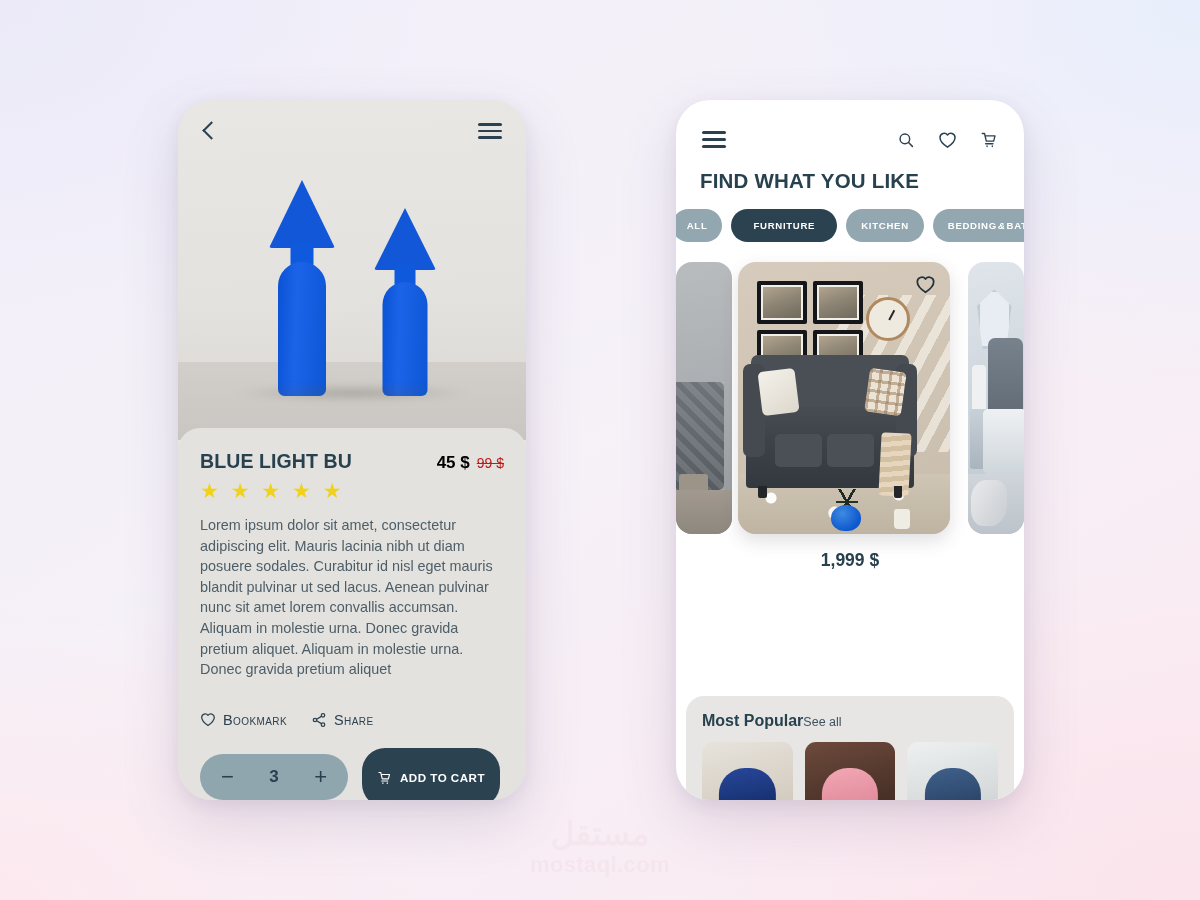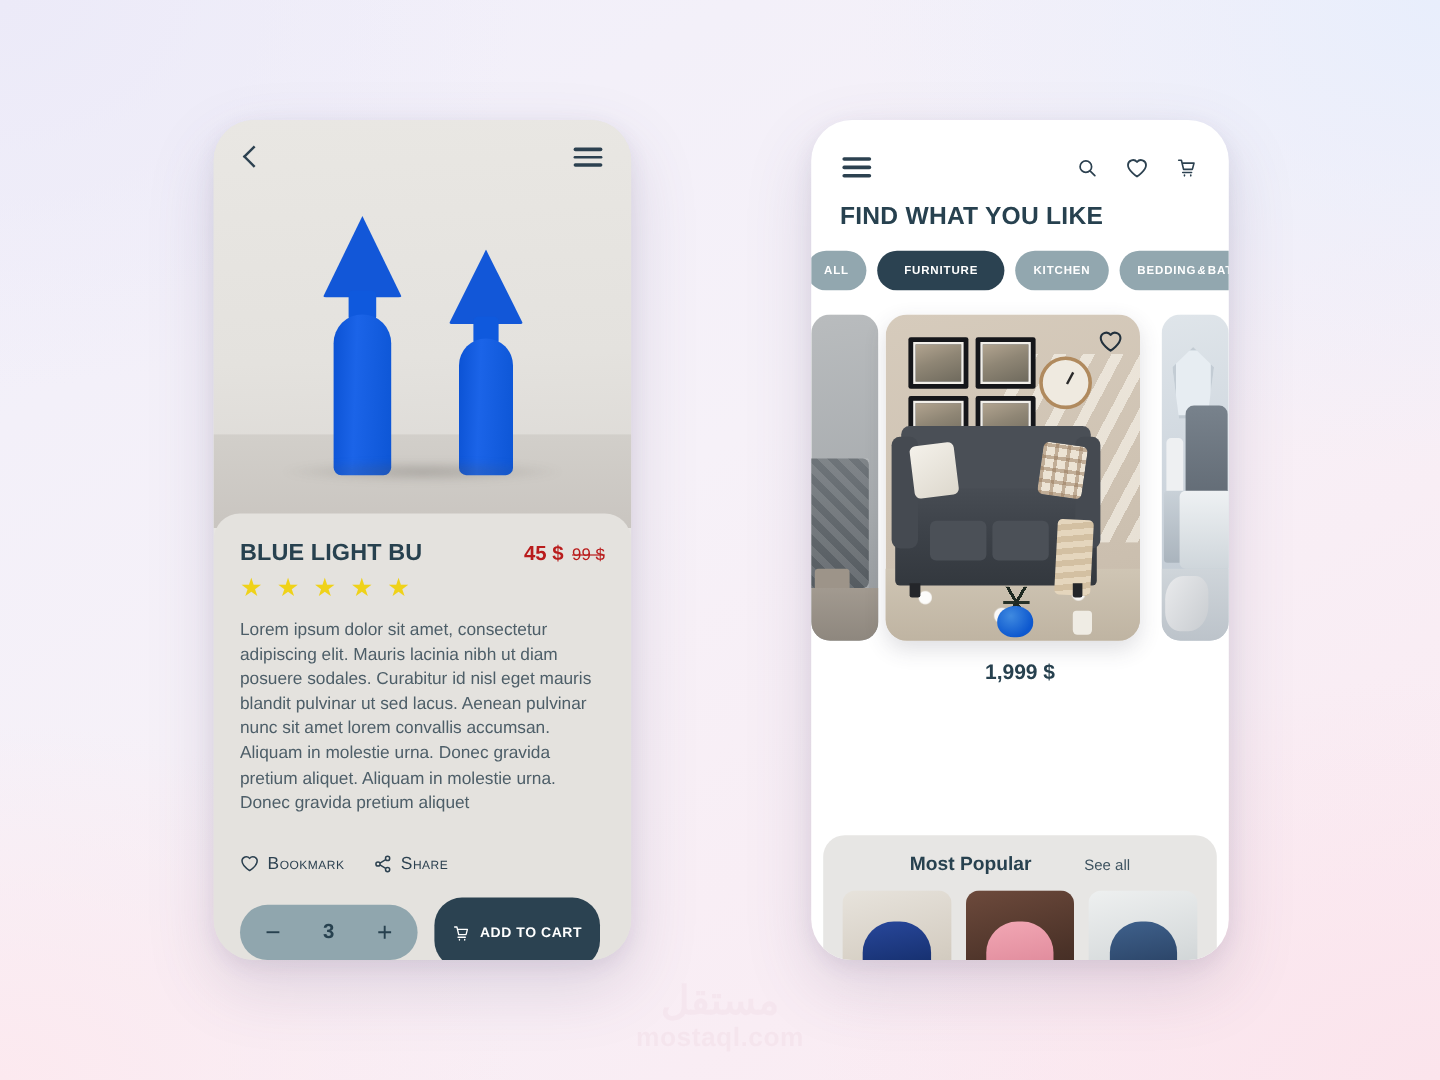--- a/index.html
+++ b/index.html
@@ -84,21 +84,21 @@
     position: relative; margin-top: -12px;
     background: #e4e2de; border-radius: 22px 22px 0 0;
     padding: 22px 22px 20px; height: 372px;
   }
   .sheet-head { display: flex; align-items: baseline; justify-content: space-between; }
   .prod-title {
     font-size: 19.5px; font-weight: 700; color: #27414f;
     letter-spacing: .1px;
   }
   .price-wrap { display: flex; align-items: baseline; gap: 7px; white-space: nowrap; }
-  .price-now { font-size: 17px; font-weight: 700; color: #b91c1c; }
+  .price-now { font-size: 17px; font-weight: 700; color: #000000; }
   .price-old { font-size: 14px; color: #b91c1c; text-decoration: line-through; }
 
   .stars { margin-top: 7px; font-size: 21px; color: #efd219; letter-spacing: 3px;
            line-height: 1; }
 
   .prod-desc {
     margin-top: 14px; font-size: 14.4px; line-height: 1.43;
     color: #4d5e68; max-width: 310px;
   }
 
@@ -171,24 +171,24 @@
   .main-price {
     text-align: center; font-size: 17.5px; font-weight: 700;
     color: #27414f; padding-top: 16px;
   }
 
   
   .popular {
     position: absolute; left: 10px; right: 10px; bottom: 0; top: 596px;
     background: #e7e6e4; border-radius: 18px 18px 0 0; padding: 16px 16px 0;
   }
-  .popular-head { display: flex; align-items: baseline; justify-content: center; }
+  .popular-head { display: flex; align-items: baseline; justify-content: flex-start; }
   .popular-title { font-size: 16px; font-weight: 700; color: #27414f; }
   .see-all { font-size: 12.5px; color: #3e5360; background: none; border: none;
-             cursor: pointer; font-family: inherit; margin-left: 44px; }
+             cursor: pointer; font-family: inherit; }
   .thumb-row { display: flex; gap: 12px; margin-top: 12px; }
   .thumb-cell { flex: 1 1 0; }
   .thumb { height: 94px; border-radius: 11px; overflow: hidden; position: relative; }
 
   
   .scene { position: absolute; inset: 0; }
 
   
   .lr-wall { position: absolute; inset: 0;
     background: linear-gradient(165deg,#d6cbbc 0%,#cfc3b3 55%,#c7bbab 100%); }

